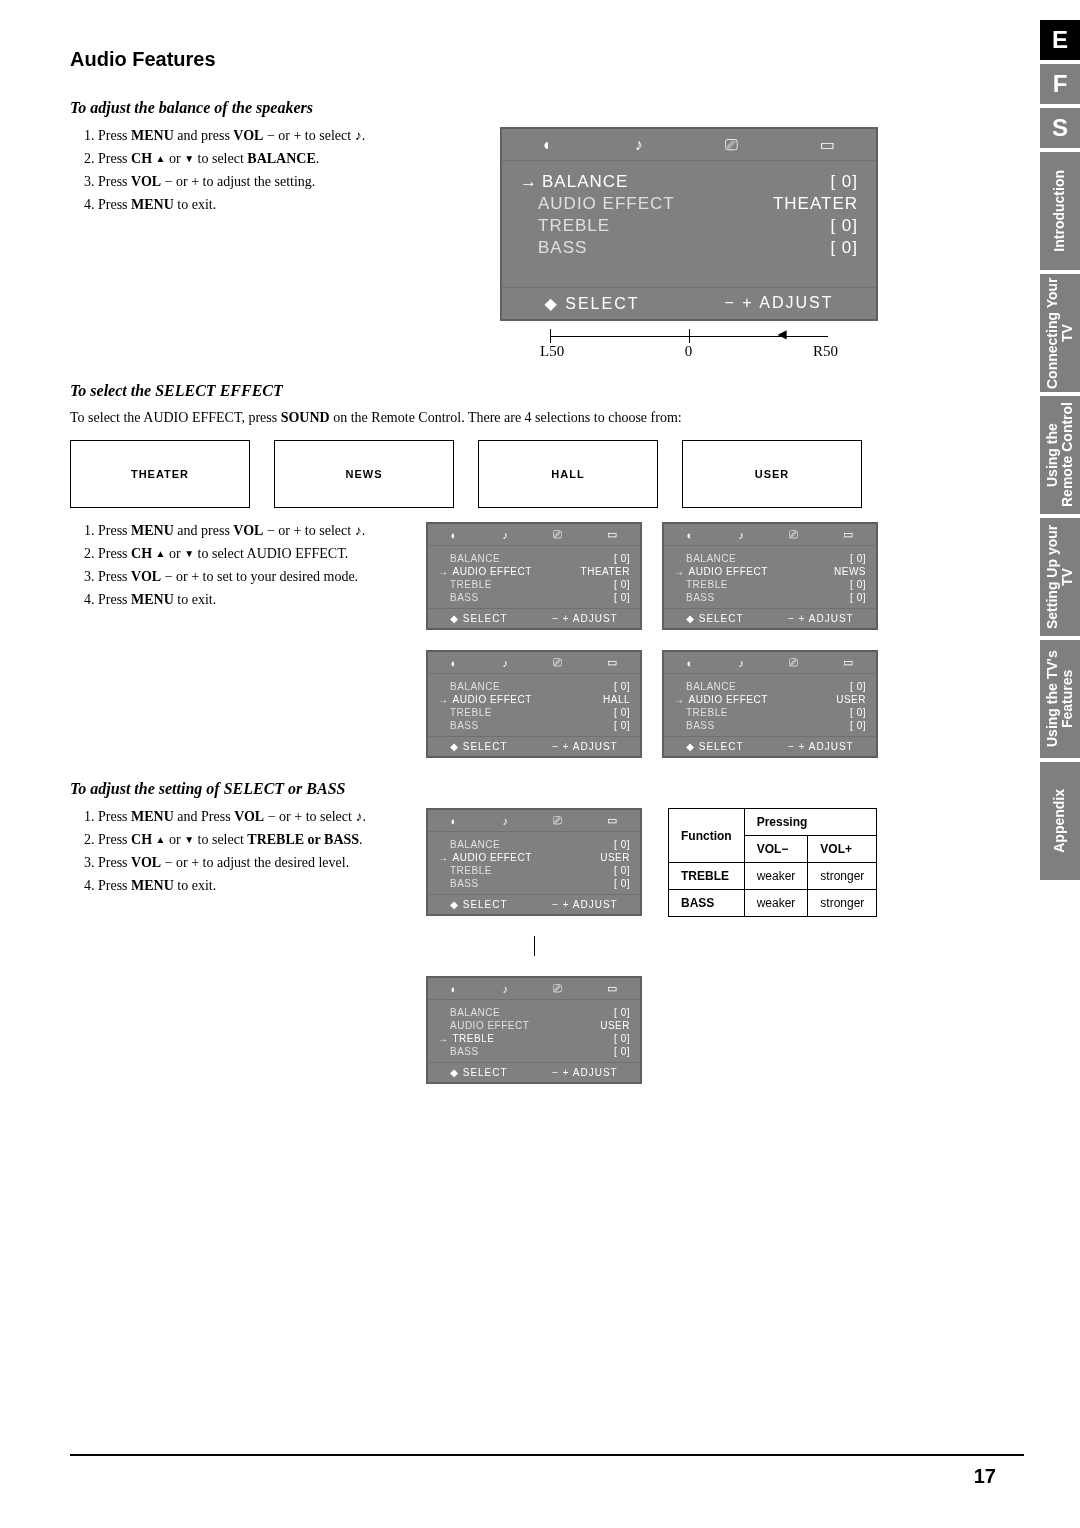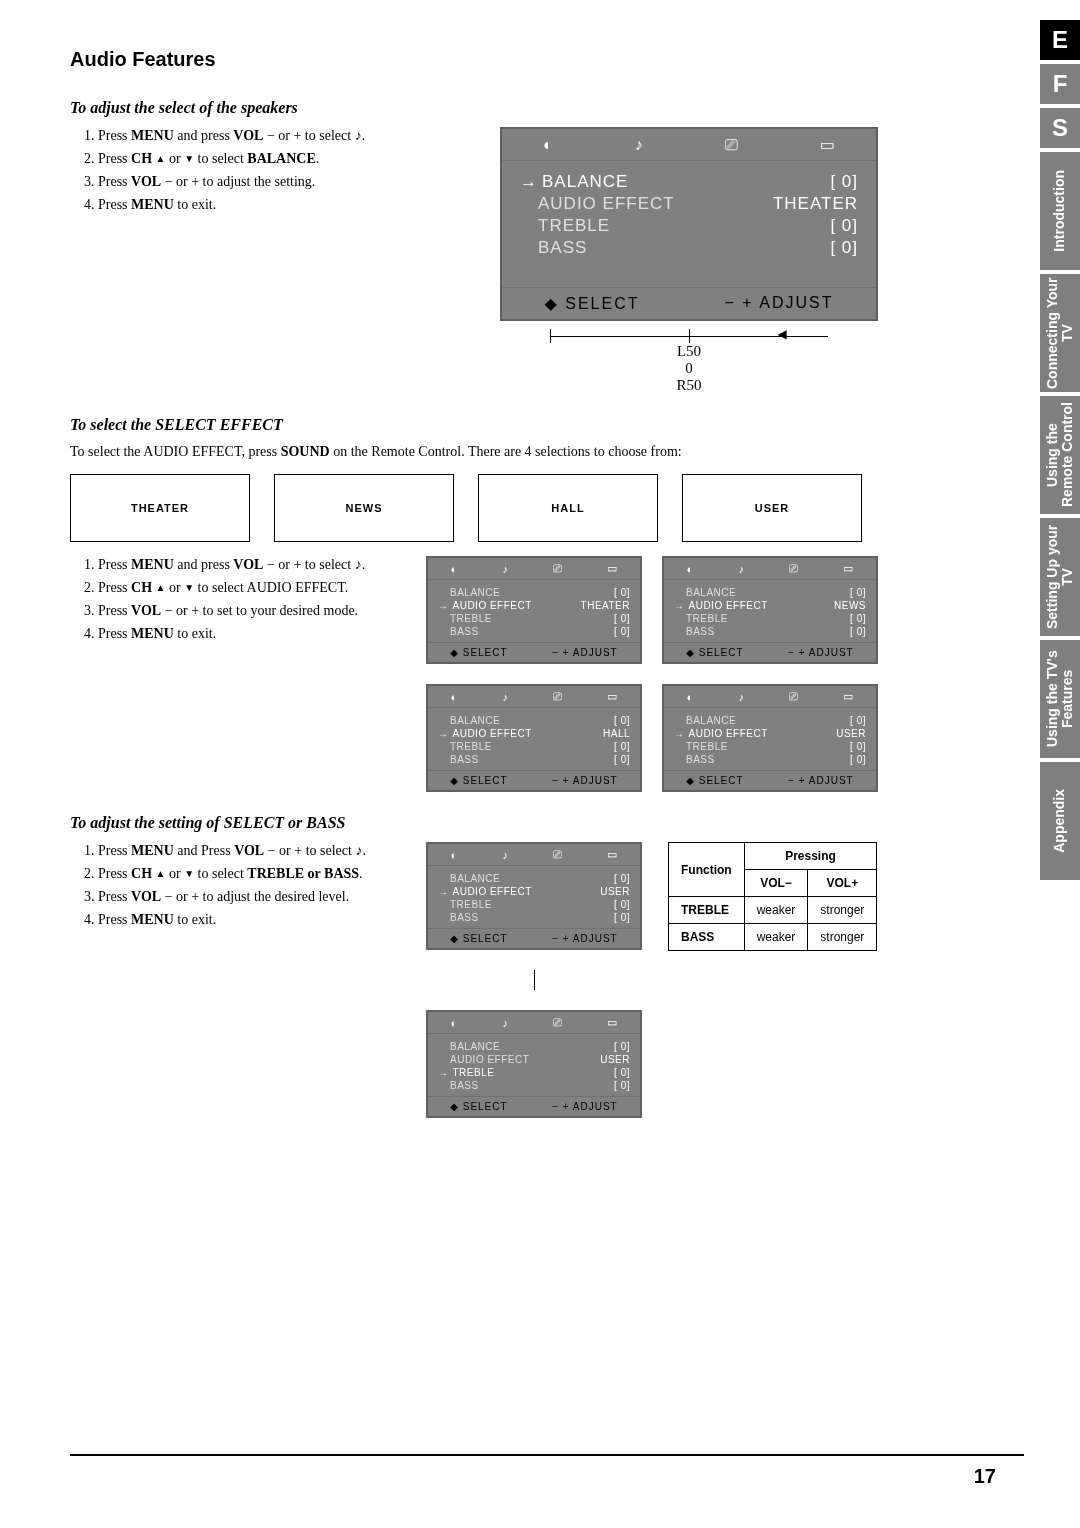--- a/index.html
+++ b/index.html
@@ -23,50 +23,50 @@
   .osd .topbar { display: flex; justify-content: space-around; align-items: center; height: 26px; background: #808080; border-bottom: 1px solid #707070; }
   .osd.big { width: 378px; }
   .osd.big .topbar { height: 32px; }
   .osd.big .rows { padding: 10px 18px 8px 18px; }
   .osd .row { display: flex; justify-content: space-between; font-size: 16px; letter-spacing: 1px; padding: 1px 0; }
   .osd.big .row { font-size: 17px; }
   .osd .row .lbl { display: flex; align-items: center; }
   .osd .row.sel .lbl::before { content: "→"; margin-right: 4px; font-weight: bold; }
   .osd .row:not(.sel) .lbl { padding-left: 18px; opacity: .75; }
   .osd .row.sel { color: #fff; }
-  .osd .footer { display: flex; justify-content: space-around; border-top: 1px solid #707070; padding: 6px 0; font-size: 14px; letter-spacing: 2px; color: #000000; }
+  .osd .footer { display: flex; justify-content: space-around; border-top: 1px solid #707070; padding: 6px 0; font-size: 14px; letter-spacing: 2px; color: #ffffff; }
   .osd.big .footer { font-size: 16px; }
   .topicon { font-size: 14px; }
   .osd.big .topicon { font-size: 16px; }
   .balance-scale { width: 378px; text-align: center; margin-top: 8px; font-family: "Times New Roman", serif; font-size: 15px; position: relative; }
   .balance-scale .line { height: 14px; position: relative; }
   .balance-scale .hline { position: absolute; left: 50px; right: 50px; top: 7px; border-top: 1px solid #000; }
   .balance-scale .tick { position: absolute; top: 0; width: 1px; height: 14px; background: #000; }
   .balance-scale .tri-mark { position: absolute; top: -2px; font-size: 12px; }
-  .balance-scale .labels { display: flex; justify-content: space-between; padding: 0 40px; flex-direction: column; }
+  .balance-scale .labels { display: flex; justify-content: space-between; padding: 0 40px; }
   .row1 { display: flex; gap: 30px; align-items: flex-start; }
   .row1 .left { width: 400px; }
   .effect-boxes { display: flex; gap: 24px; margin: 14px 0 14px 0; }
   .effect-box { border: 1px solid #000; width: 180px; height: 68px; display: flex; align-items: center; justify-content: center; font-family: Arial, sans-serif; font-size: 11px; font-weight: bold; letter-spacing: 1px; }
   .osd.small { width: 216px; }
   .osd.small .topbar { height: 22px; }
   .osd.small .rows { padding: 6px 10px 4px 10px; }
   .osd.small .row { font-size: 10px; letter-spacing: .5px; }
   .osd.small .row:not(.sel) .lbl { padding-left: 12px; }
   .osd.small .footer { font-size: 10px; padding: 4px 0; letter-spacing: 1px; }
   .osd.small .topicon { font-size: 11px; }
   .small-grid { display: grid; grid-template-columns: 216px 216px; gap: 20px 20px; }
   .sec2-wrap { display: flex; gap: 26px; align-items: flex-start; }
   .sec2-wrap .left { width: 330px; }
   .sec3-wrap { display: flex; gap: 26px; align-items: flex-start; }
   .sec3-wrap .left { width: 330px; }
   .osd-col { display: flex; flex-direction: column; gap: 20px; align-items: center; }
   .vline { width: 1px; height: 20px; background: #000; }
   table.func { border-collapse: collapse; font-family: Arial, sans-serif; font-size: 12px; }
-  table.func th, table.func td { border: 1px solid #000; padding: 6px 12px; text-align: center; }
+  table.func th, table.func td { border: 1px solid #000; padding: 6px 12px; text-align: left; }
   table.func th { font-weight: bold; }
   table.func td.l { text-align: left; font-weight: bold; }
   .page-num { position: absolute; bottom: 40px; right: 84px; font-family: Helvetica, Arial, sans-serif; font-size: 20px; font-weight: bold; }
   .page-rule { position: absolute; bottom: 72px; left: 70px; right: 56px; border-top: 2px solid #000; }
 </style>
 </head>
 <body>
 
 <div class="side-tabs">
   <div class="side-tab letter sel">E</div>
@@ -88,21 +88,21 @@
       <span>Using the TV's Features</span>
     </div>
   <div class="side-tab tall">
       <span>Appendix</span>
     </div>
 </div>
 
 <h1>Audio Features</h1>
 
 <div class="section">
-  <h2>To adjust the select of the speakers</h2>
+  <h2>To adjust the balance of the speakers</h2>
   <div class="row1">
     <div class="left">
       <ol>
         <li>Press <b>MENU</b> and press <b>VOL</b> − or + to select <span class="music-icon">♪</span>.</li>
         <li>Press <b>CH</b> <span class="tri">▲</span> or <span class="tri">▼</span> to select <b>BALANCE</b>.</li>
         <li>Press <b>VOL</b> − or + to adjust the setting.</li>
         <li>Press <b>MENU</b> to exit.</li>
       </ol>
     </div>
     <div>

